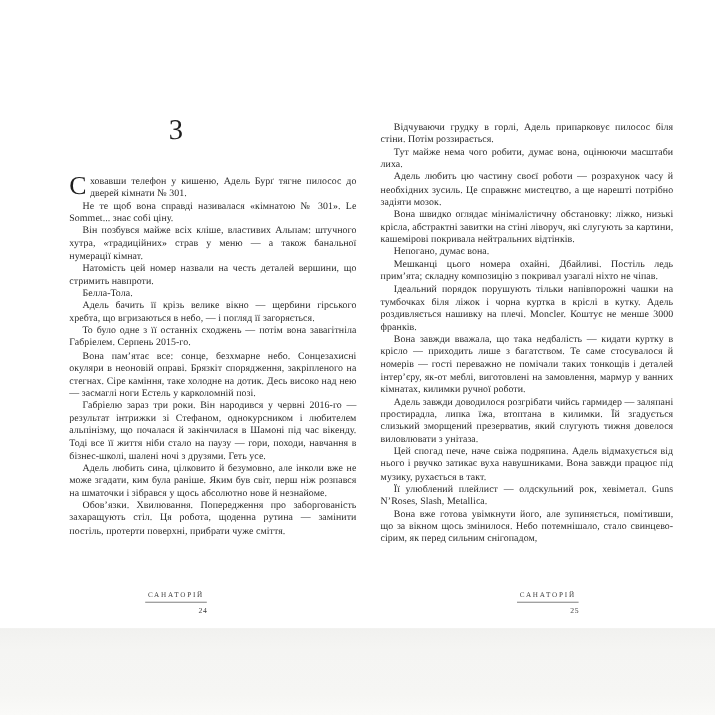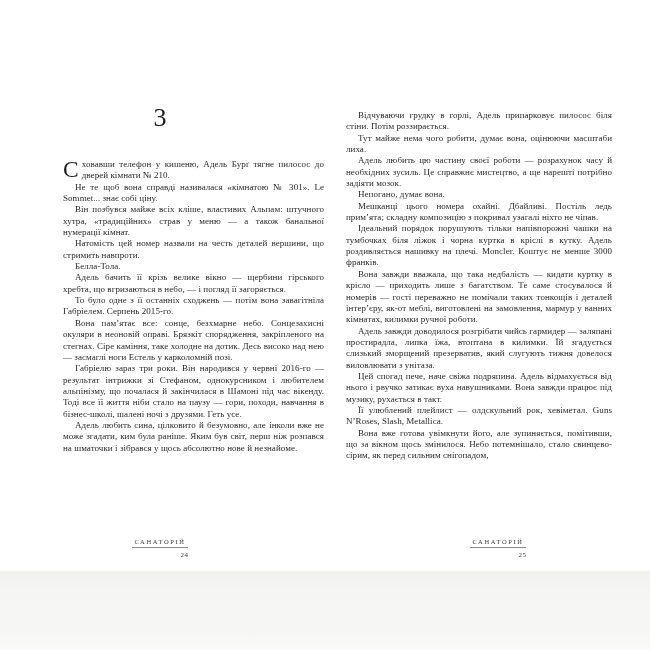--- a/index.html
+++ b/index.html
@@ -102,45 +102,47 @@
 </style>
 </head>
 <body>
 
 <div class="spread">
 
   <div class="page left">
     <div class="chapter-num">3</div>
 
     <div class="textcol left-col" id="left-col">
-        <p class="par has-dropcap"><span class="dropcap">С</span><span>ховавши телефон у кишеню, Адель Бурґ тягне пилосос до дверей кімнати № 210.</span></p>
+        <p class="par has-dropcap"><span class="dropcap">С</span><span>ховавши телефон у кишеню, Адель Бурґ тягне пилосос до дверей кімнати № 301.</span></p>
         <p class="par"><span>Не те щоб вона справді називалася «кімнатою № 301». </span><span class="em">Le Sommet</span><span>... знає собі ціну.</span></p>
         <p class="par"><span>Він позбувся майже всіх кліше, властивих Альпам: штучного хутра, «традиційних» страв у меню — а також банальної нумерації кімнат.</span></p>
         <p class="par"><span>Натомість цей номер назвали на честь деталей вершини, що стримить навпроти.</span></p>
         <p class="par"><span class="em">Белла-Тола.</span></p>
         <p class="par"><span>Адель бачить її крізь велике вікно — щербини гірського хребта, що вгризаються в небо, — і погляд її загоряється.</span></p>
         <p class="par"><span>То було одне з її останніх сходжень — потім вона завагітніла Габріелем. Серпень 2015-го.</span></p>
         <p class="par"><span>Вона пам’ятає все: сонце, безхмарне небо. Сонцезахисні окуляри в неоновій оправі. Брязкіт спорядження, закріпленого на стегнах. Сіре каміння, таке холодне на дотик. Десь високо над нею — засмаглі ноги Естель у карколомній позі.</span></p>
         <p class="par"><span>Габріелю зараз три роки. Він народився у червні 2016-го — результат інтрижки зі Стефаном, однокурсником і любителем альпінізму, що почалася й закінчилася в Шамоні під час вікенду. Тоді все її життя ніби стало на паузу — гори, походи, навчання в бізнес-школі, шалені ночі з друзями. Геть усе.</span></p>
         <p class="par"><span>Адель любить сина, цілковито й безумовно, але інколи вже не може згадати, ким була раніше. Яким був світ, перш ніж розпався на шматочки і зібрався у щось абсолютно нове й незнайоме.</span></p>
+        <p class="par"><span>Обов’язки. Хвилювання. Попередження про заборгованість захаращують стіл. Ця робота, щоденна рутина — замінити постіль, протерти поверхні, прибрати чуже сміття.</span></p>
       </div>
 
     <div class="footer left-footer">
       <span class="footer-inner">
         <span class="runtitle">САНАТОРІЙ</span>
         <span class="pagenum">24</span>
       </span>
     </div>
   </div>
 
   <div class="page right">
     <div class="textcol right-col" id="right-col">
         <p class="par"><span>Відчуваючи грудку в горлі, Адель припарковує пилосос біля стіни. Потім роззирається.</span></p>
         <p class="par"><span class="em">Тут майже нема чого робити</span><span>, думає вона, оцінюючи масштаби лиха.</span></p>
         <p class="par"><span>Адель любить цю частину своєї роботи — розрахунок часу й необхідних зусиль. Це справжнє мистецтво, а ще нарешті потрібно задіяти мозок.</span></p>
+        <p class="par"><span>Вона швидко оглядає мінімалістичну обстановку: ліжко, низькі крісла, абстрактні завитки на стіні ліворуч, які слугують за картини, кашемірові покривала нейтральних відтінків.</span></p>
         <p class="par"><span class="em">Непогано</span><span>, думає вона.</span></p>
         <p class="par"><span>Мешканці цього номера охайні. Дбайливі. Постіль ледь прим’ята; складну композицію з покривал узагалі ніхто не чіпав.</span></p>
         <p class="par"><span>Ідеальний порядок порушують тільки напівпорожні чашки на тумбочках біля ліжок і чорна куртка в кріслі в кутку. Адель роздивляється нашивку на плечі. Moncler. Коштує не менше 3000 франків.</span></p>
         <p class="par"><span>Вона завжди вважала, що така недбалість — кидати куртку в крісло — приходить лише з багатством. Те саме стосувалося й номерів — гості переважно не помічали таких тонкощів і деталей інтер’єру, як-от меблі, виготовлені на замовлення, мармур у ванних кімнатах, килимки ручної роботи.</span></p>
         <p class="par"><span>Адель завжди доводилося розгрібати чийсь гармидер — заляпані простирадла, липка їжа, втоптана в килимки. Їй згадується слизький зморщений презерватив, який слугують тижня довелося виловлювати з унітаза.</span></p>
         <p class="par"><span>Цей спогад пече, наче свіжа подряпина. Адель відмахується від нього і рвучко затикає вуха навушниками. Вона завжди працює під музику, рухається в такт.</span></p>
         <p class="par"><span>Її улюблений плейлист — олдскульний рок, хевіметал. Guns N’Roses, Slash, Metallica.</span></p>
         <p class="par"><span>Вона вже готова увімкнути його, але зупиняється, помітивши, що за вікном щось змінилося. Небо потемнішало, стало свинцево-сірим, як перед сильним снігопадом,</span></p>
       </div>
 

